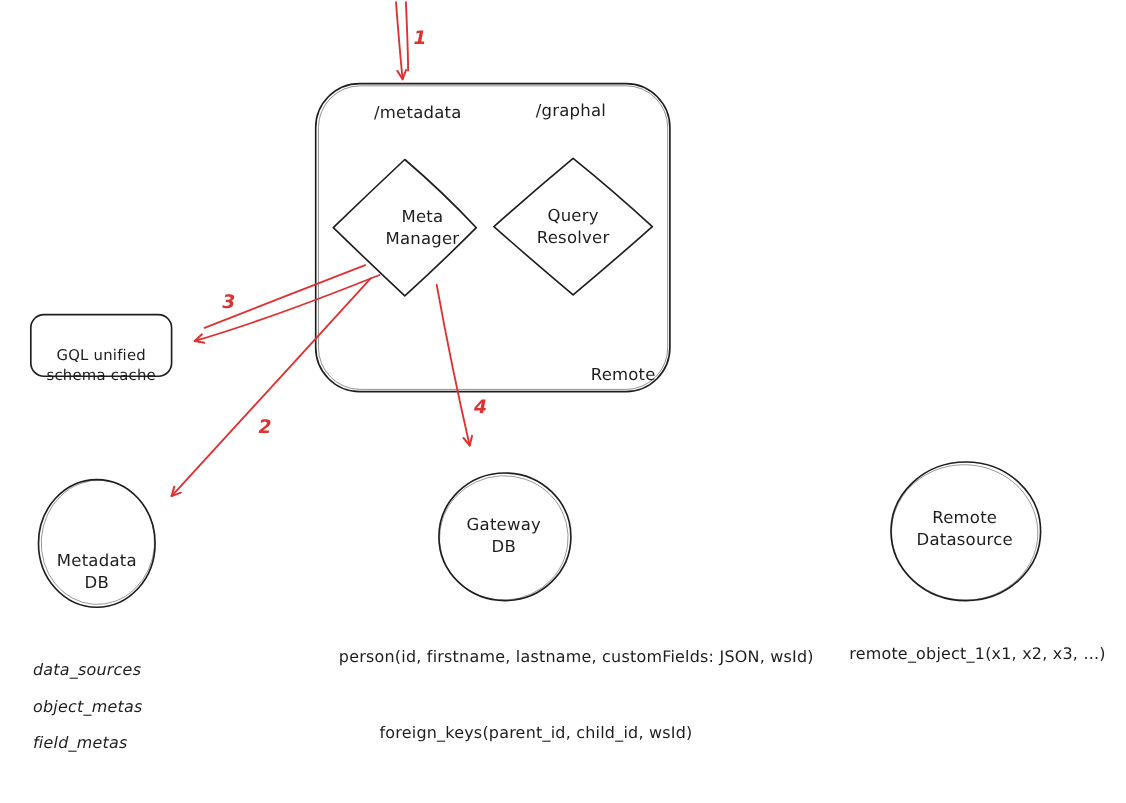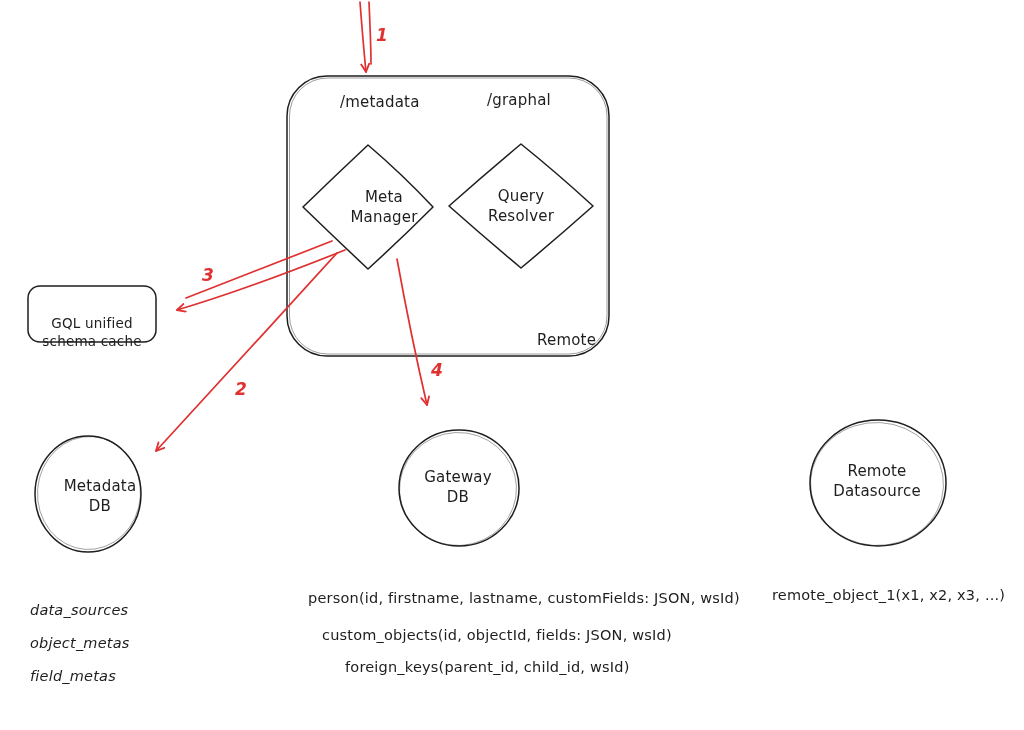--- a/index.html
+++ b/index.html
@@ -80,21 +80,21 @@
 
   <div class="lbl center" style="left:368px; top:207px;margin-left:16px;">Meta
 Manager</div>
 
   <div class="lbl center" style="left:521px; top:206px;">Query
 Resolver</div>
 
   <div class="lbl center small" style="left:92px; top:314px;">GQL unified
 schema cache</div>
 
-  <div class="lbl center" style="left:88px; top:496px;margin-left:12px;">Metadata
+  <div class="lbl center" style="left:88px; top:520px;">Metadata
 DB</div>
 
   <div class="lbl center" style="left:458px; top:487px;">Gateway
 DB</div>
 
   <div class="lbl center" style="left:877px; top:481px;">Remote
 Datasource</div>
 
   <div class="lbl red-num" style="left:376px; top:24px;">1</div>
   <div class="lbl red-num" style="left:202px; top:264px;">3</div>
@@ -102,19 +102,18 @@
   <div class="lbl red-num" style="left:431px; top:359px;">4</div>
 
   <div class="lbl anno tables" style="left:30px; top:585px;">
     <div>data_sources</div>
     <div>object_metas</div>
     <div>field_metas</div>
   </div>
 
   <div class="lbl anno" style="left:308px; top:589px;">person(id, firstname, lastname, customFields: JSON, wsId)</div>
 
-  <div class="lbl anno" style="left:322px; top:626px;">custom_objects(id, objectId, fields: JSON, wsId)</div>
 
   <div class="lbl anno" style="left:772px; top:586px;">remote_object_1(x1, x2, x3, ...)</div>
 
   <div class="lbl anno" style="left:345px; top:658px;">foreign_keys(parent_id, child_id, wsId)</div>
 
 </div>
 
 </body></html>

